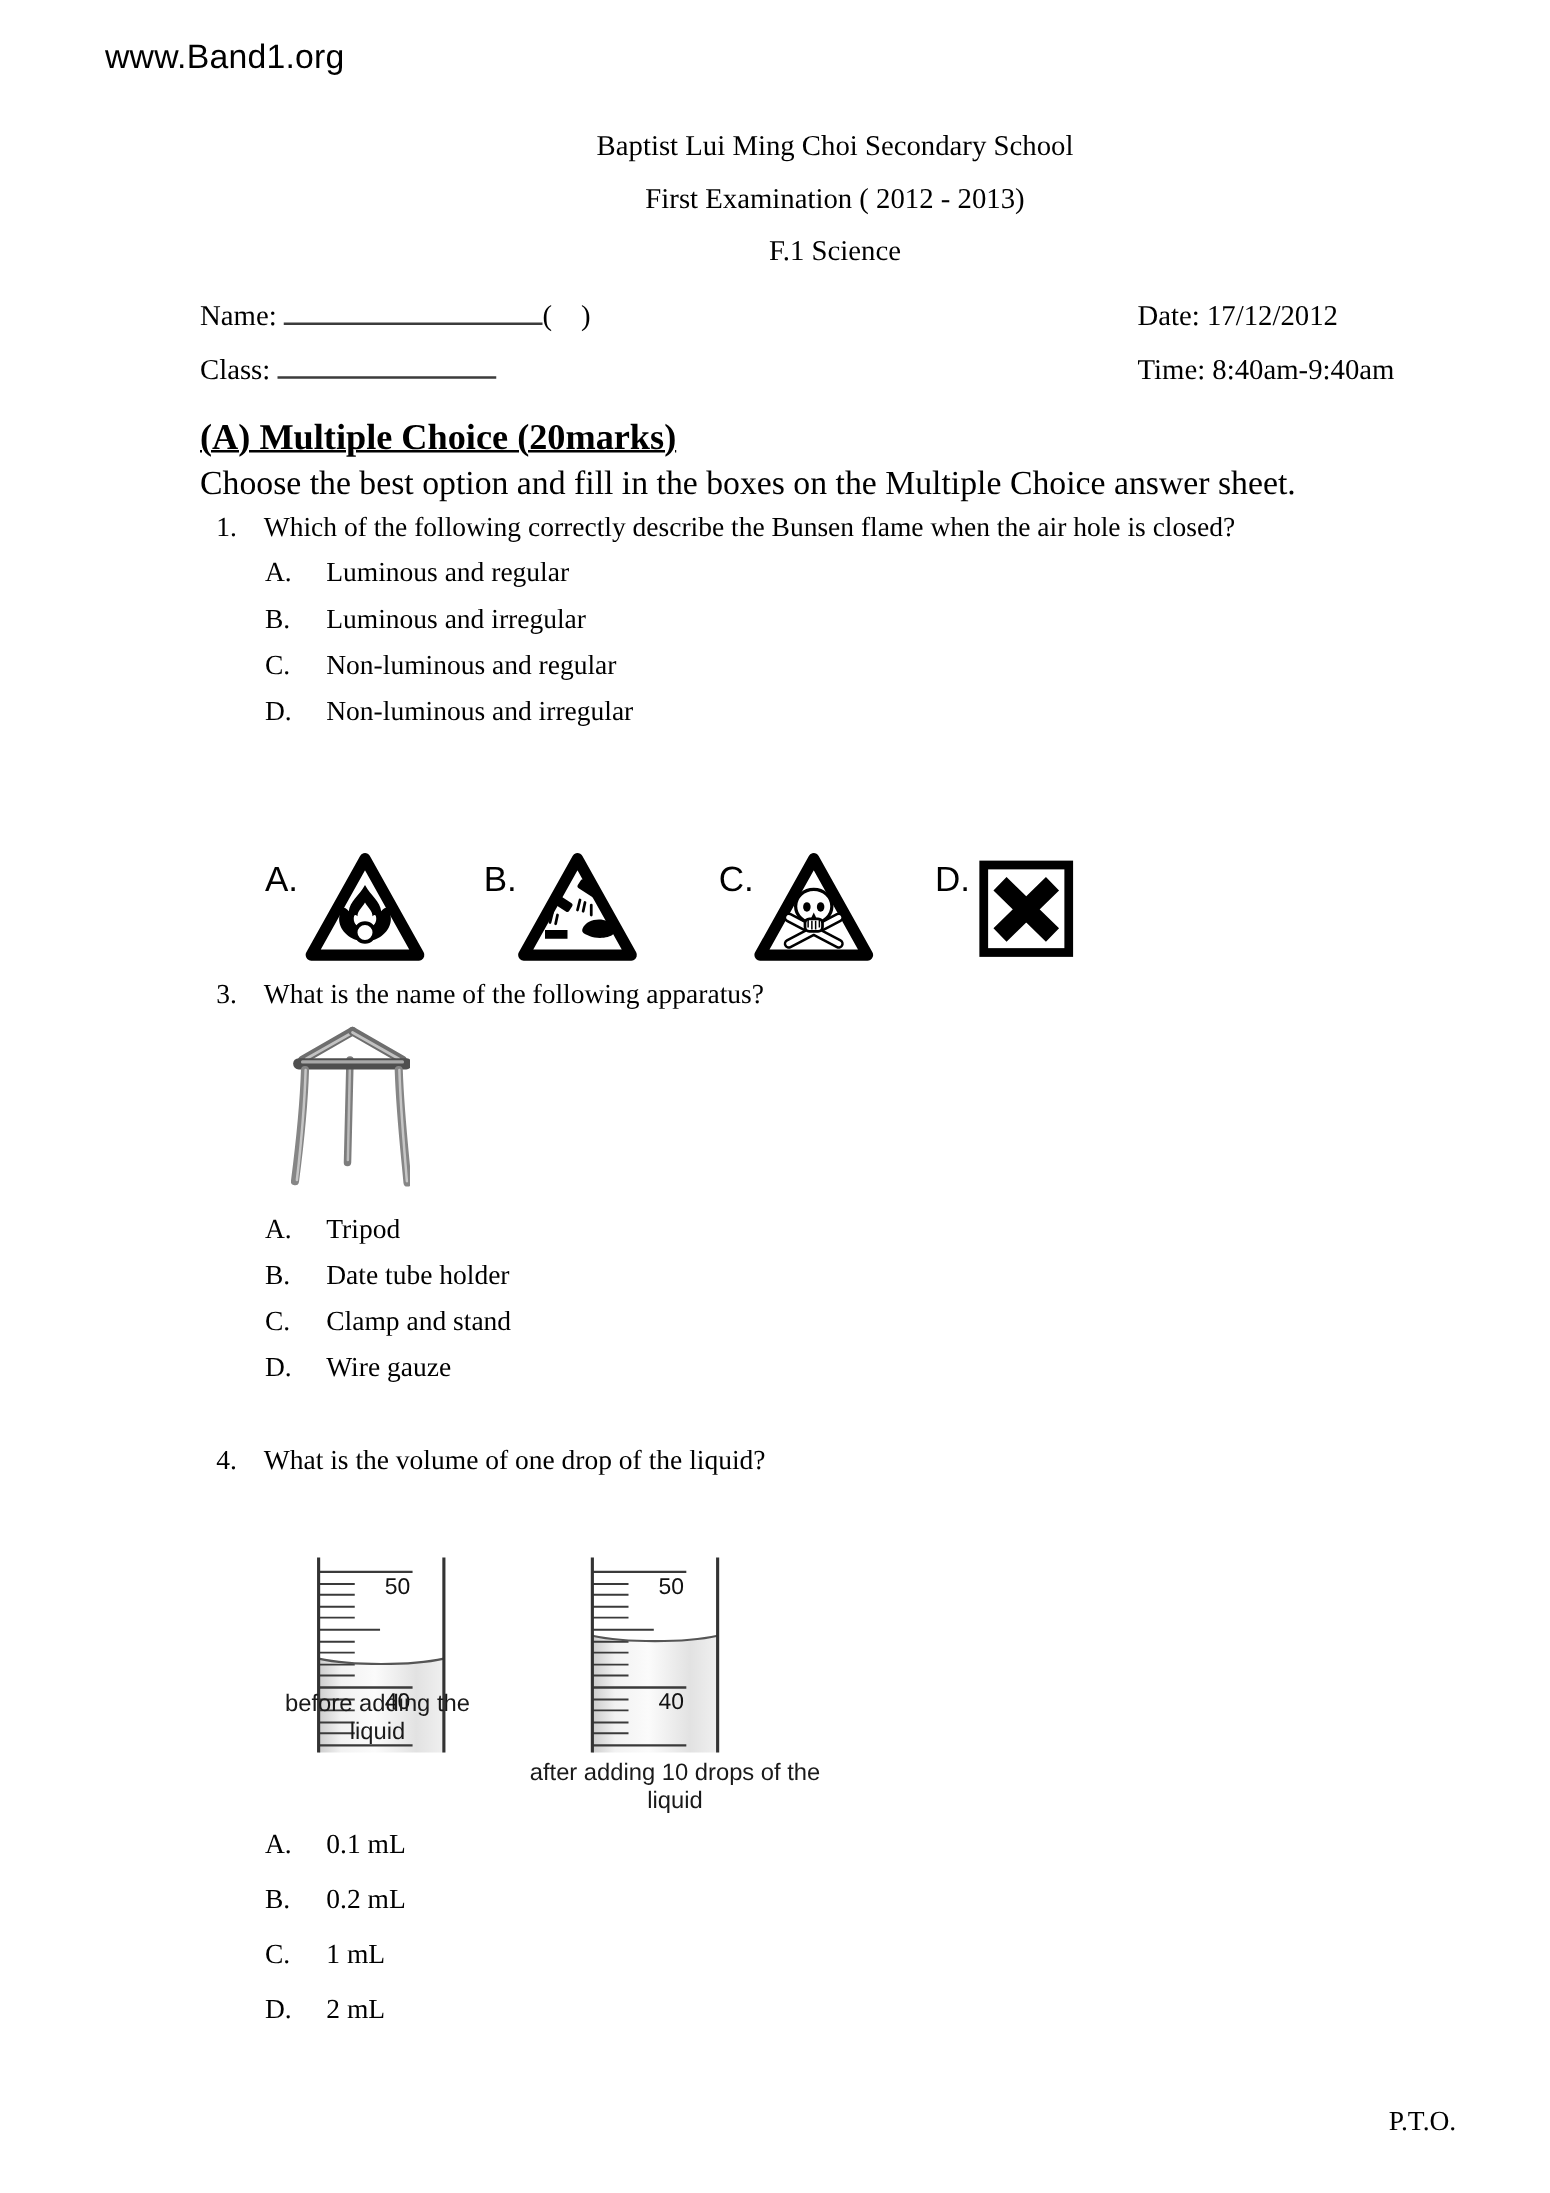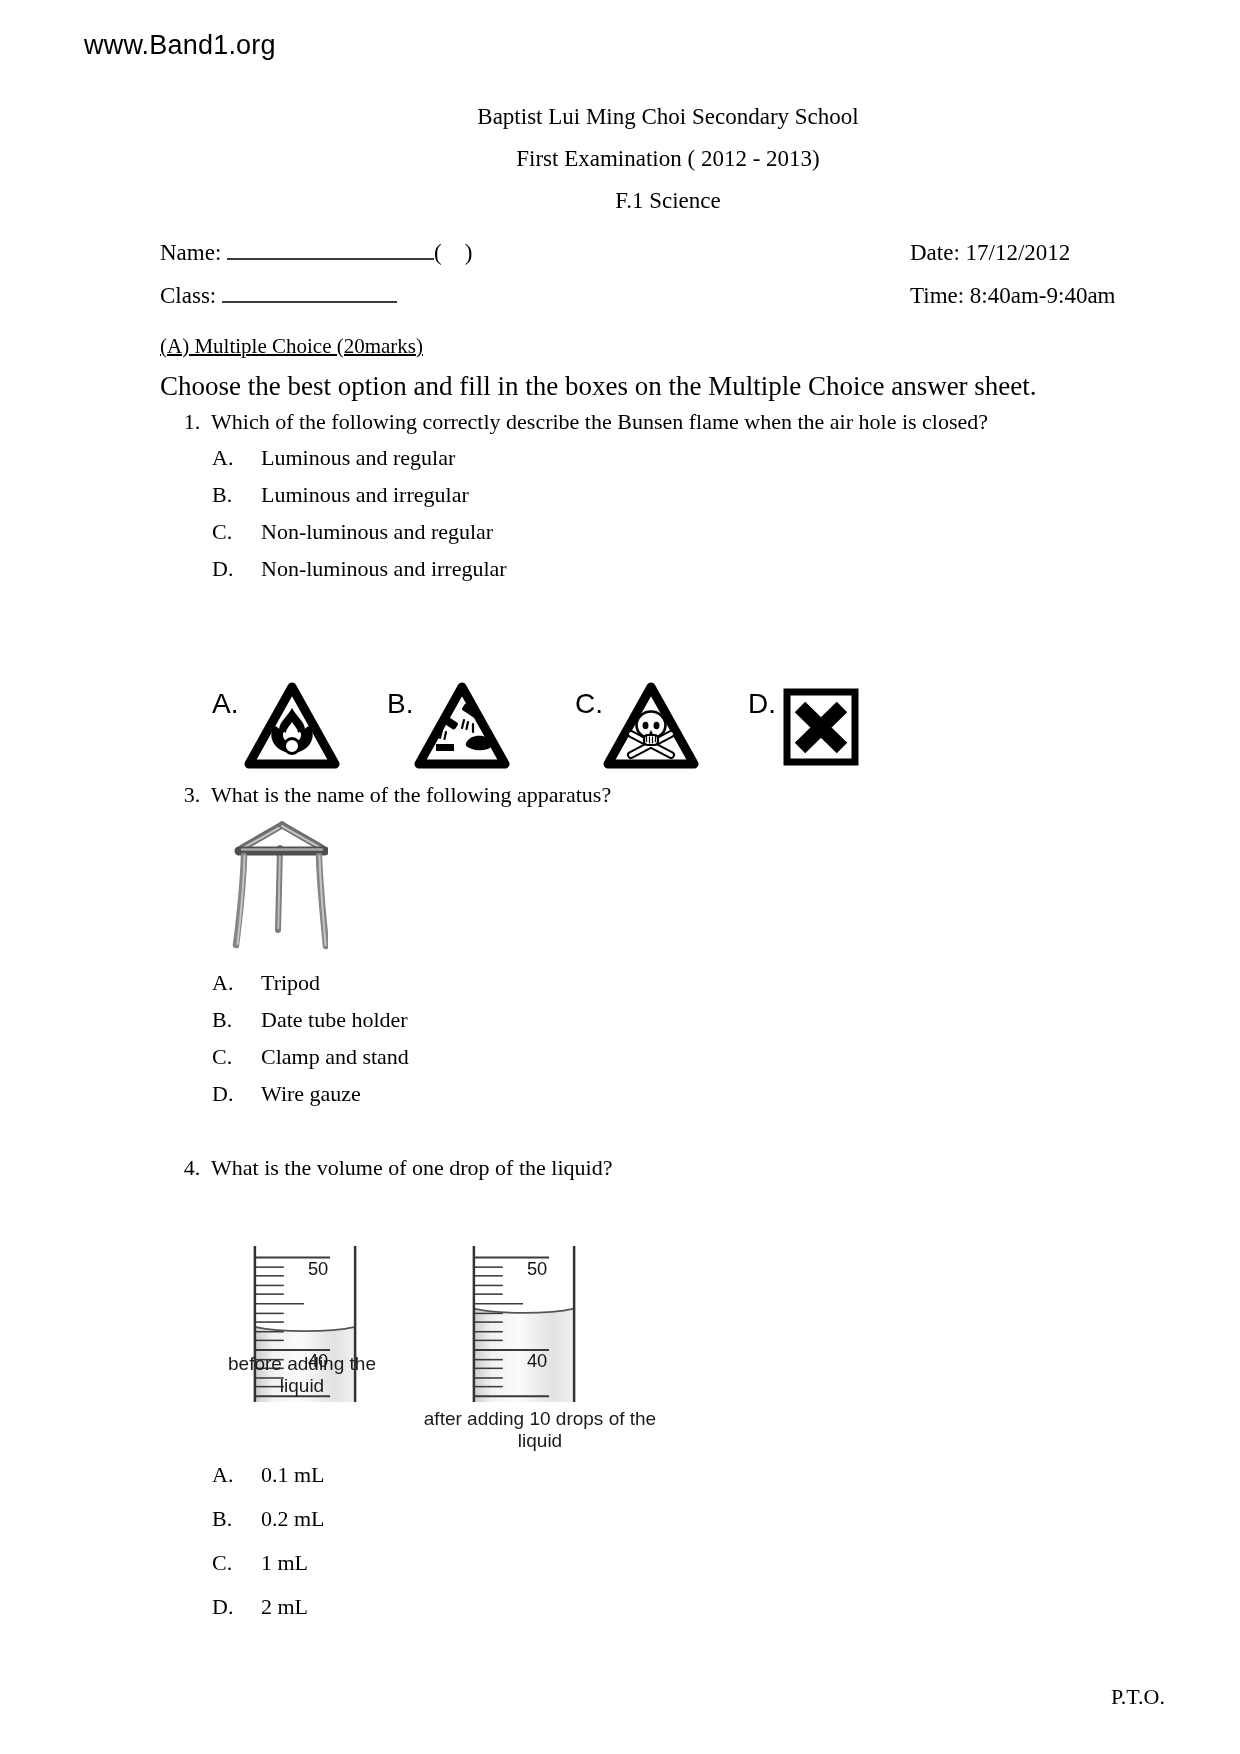--- a/index.html
+++ b/index.html
@@ -10,23 +10,23 @@
   .abs { position:absolute; white-space:nowrap;margin-left:48px; }
   .sans { font-family:"Liberation Sans", sans-serif; }
   .watermark { left:36px; top:30px; font-size:27px; font-weight:500; letter-spacing:0.2px; }
   .title { left:0; width:1240px; text-align:center; font-size:23px; }
   .t1 { top:104px; } .t2 { top:146px; } .t3 { top:188px; }
   .fieldrow { font-size:23px; }
   .blankline { display:inline-block; height:5px; border-bottom:2px solid #3c3c3c; vertical-align:baseline; }
   .name-blank { width:207px; }
   .class-blank { width:175px; }
   .paren { white-space:pre; }
-  .heading { left:112px; top:334px; font-size:21px; font-weight:normal; text-decoration:underline; text-decoration-thickness:2px; }
+  .heading { left:112px; top:334px; font-size:29px; font-weight:bold; text-decoration:underline; text-decoration-thickness:2px; }
   .instruction { left:112px; top:371px; font-size:27px; }
-  .qline { font-size:22px; left:125px;text-align:center; }
+  .qline { font-size:22px; left:125px; }
   .qnum { display:inline-block; width:38px; }
   .optline { font-size:22px; left:164px; }
   .optletter { display:inline-block; width:49px; }
   .symletter { font-size:28px; color:#000; }
   .caption { font-size:19px; color:#1a1a1a; text-align:center; white-space:normal; }
   .pto { left:1063px; top:1684px; font-size:22px; }
   svg { display:block; }
 </style>
 </head>
 <body>

